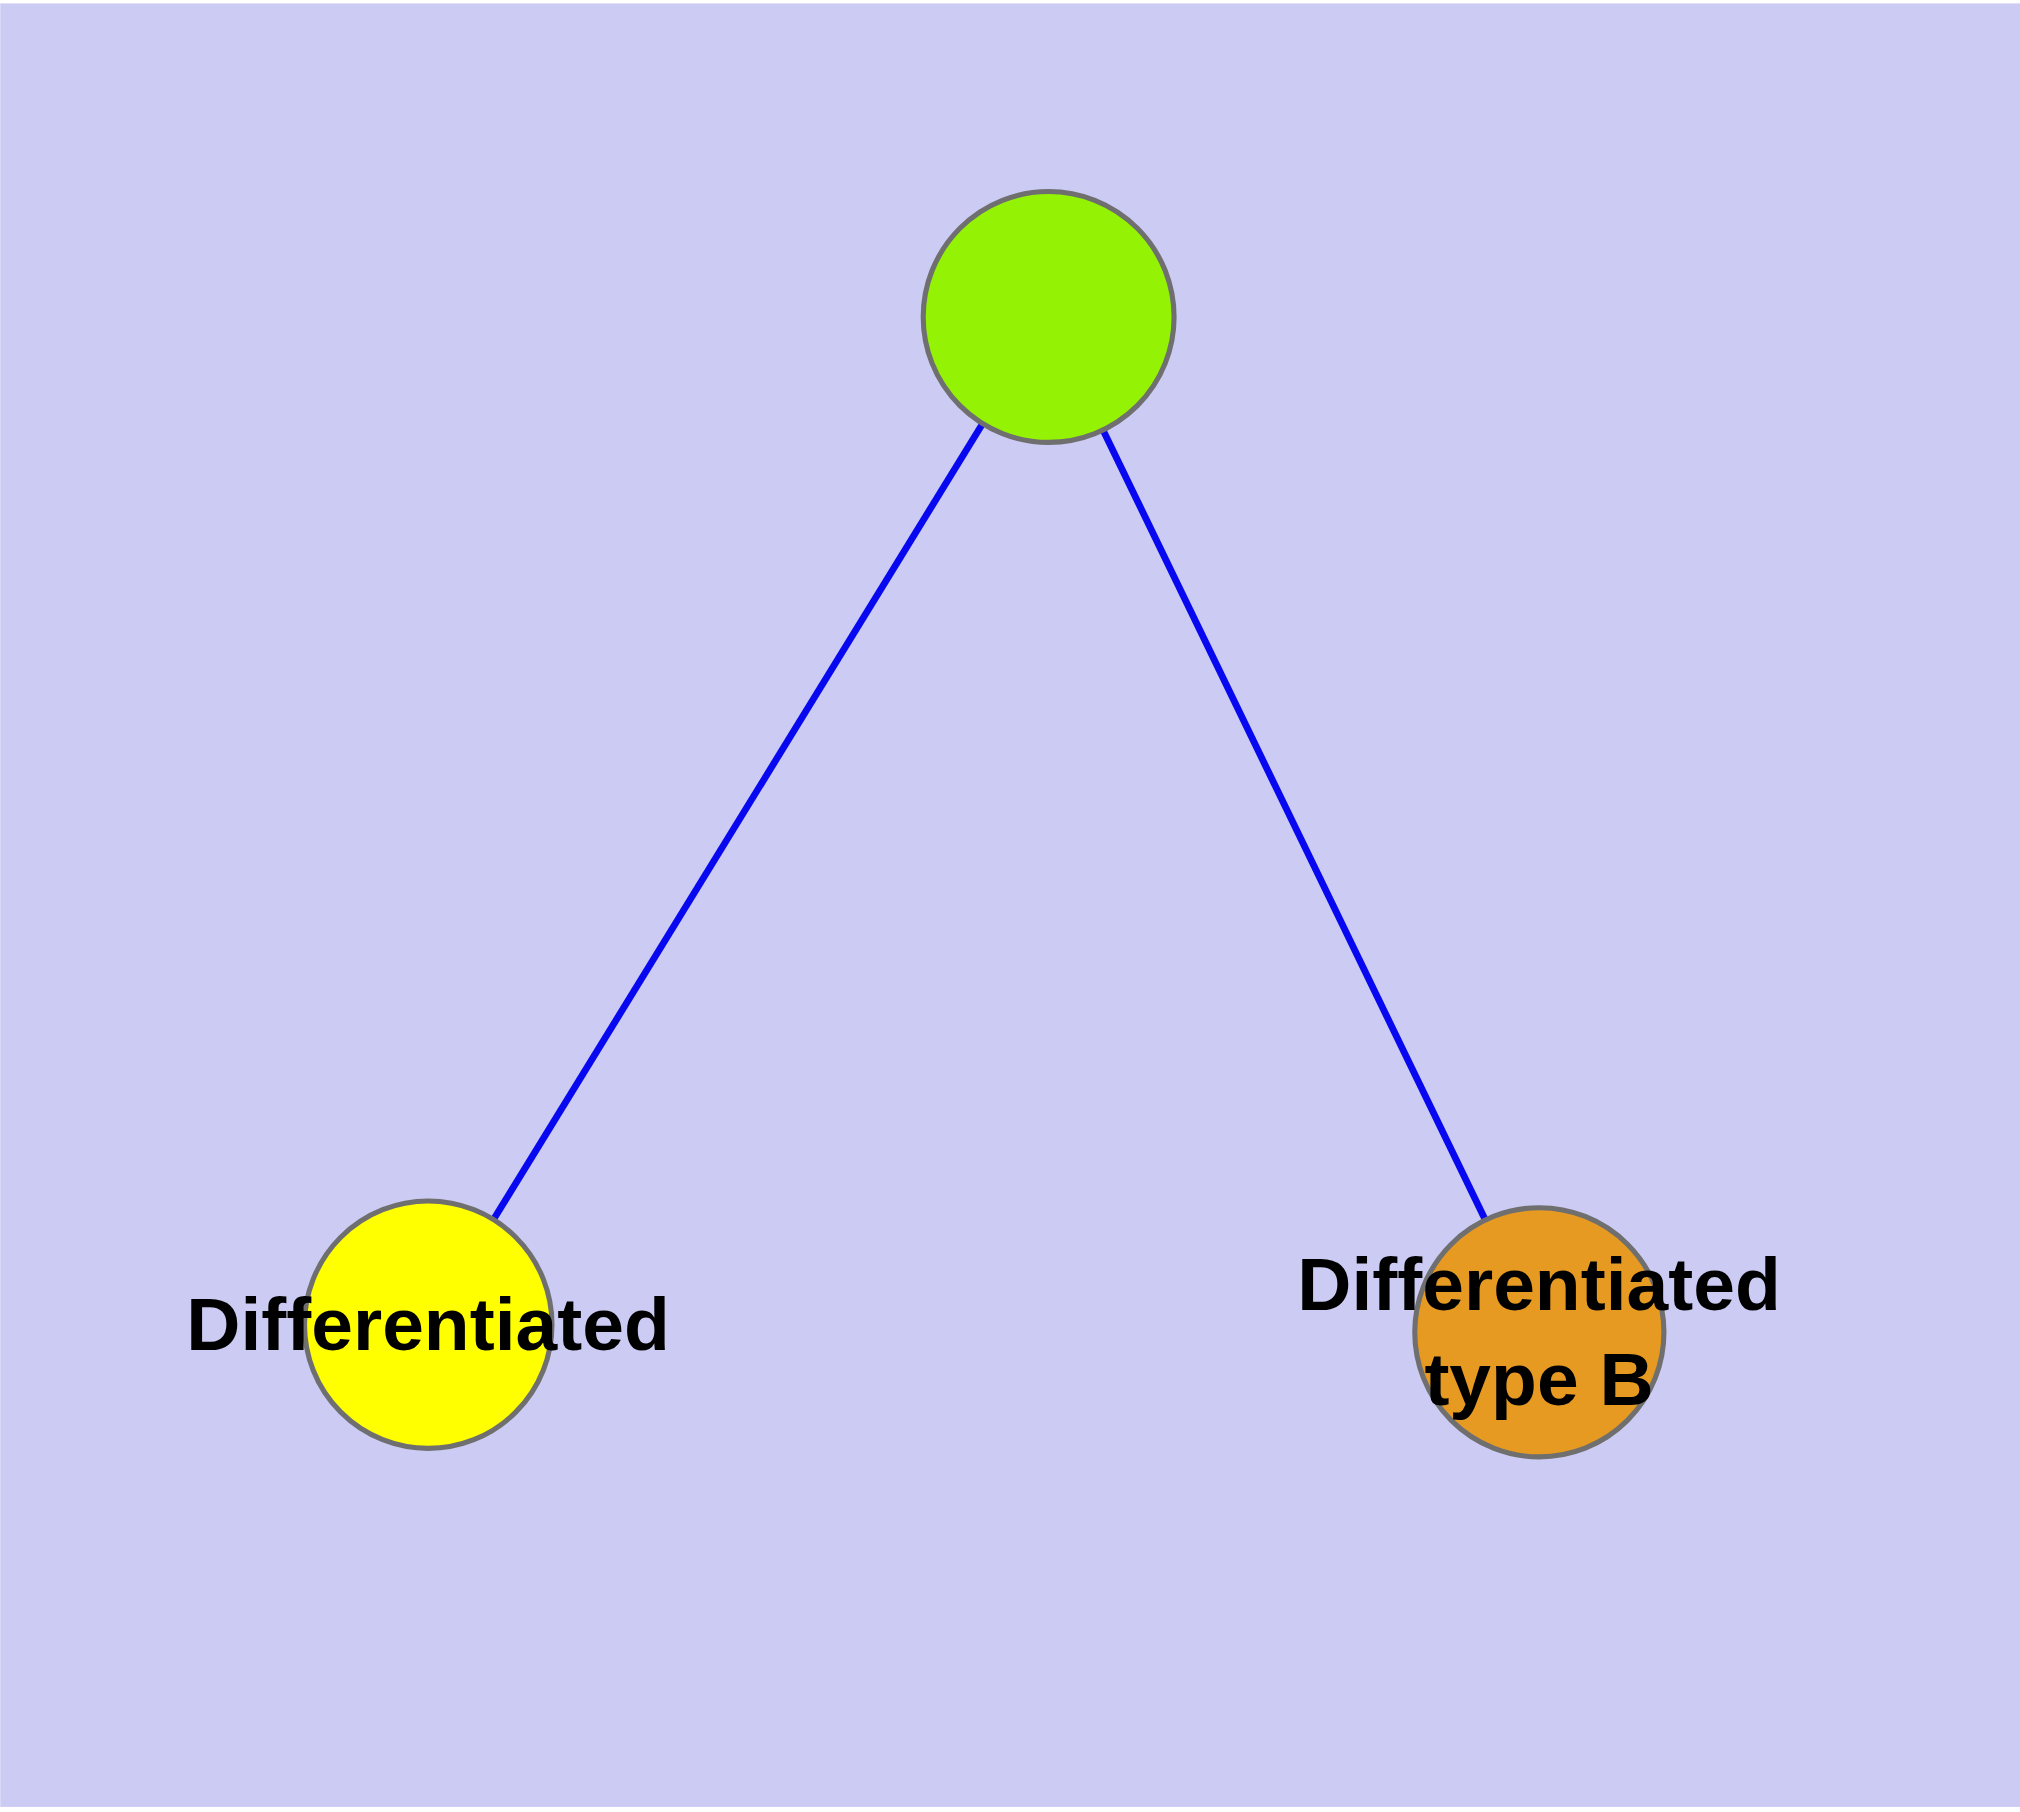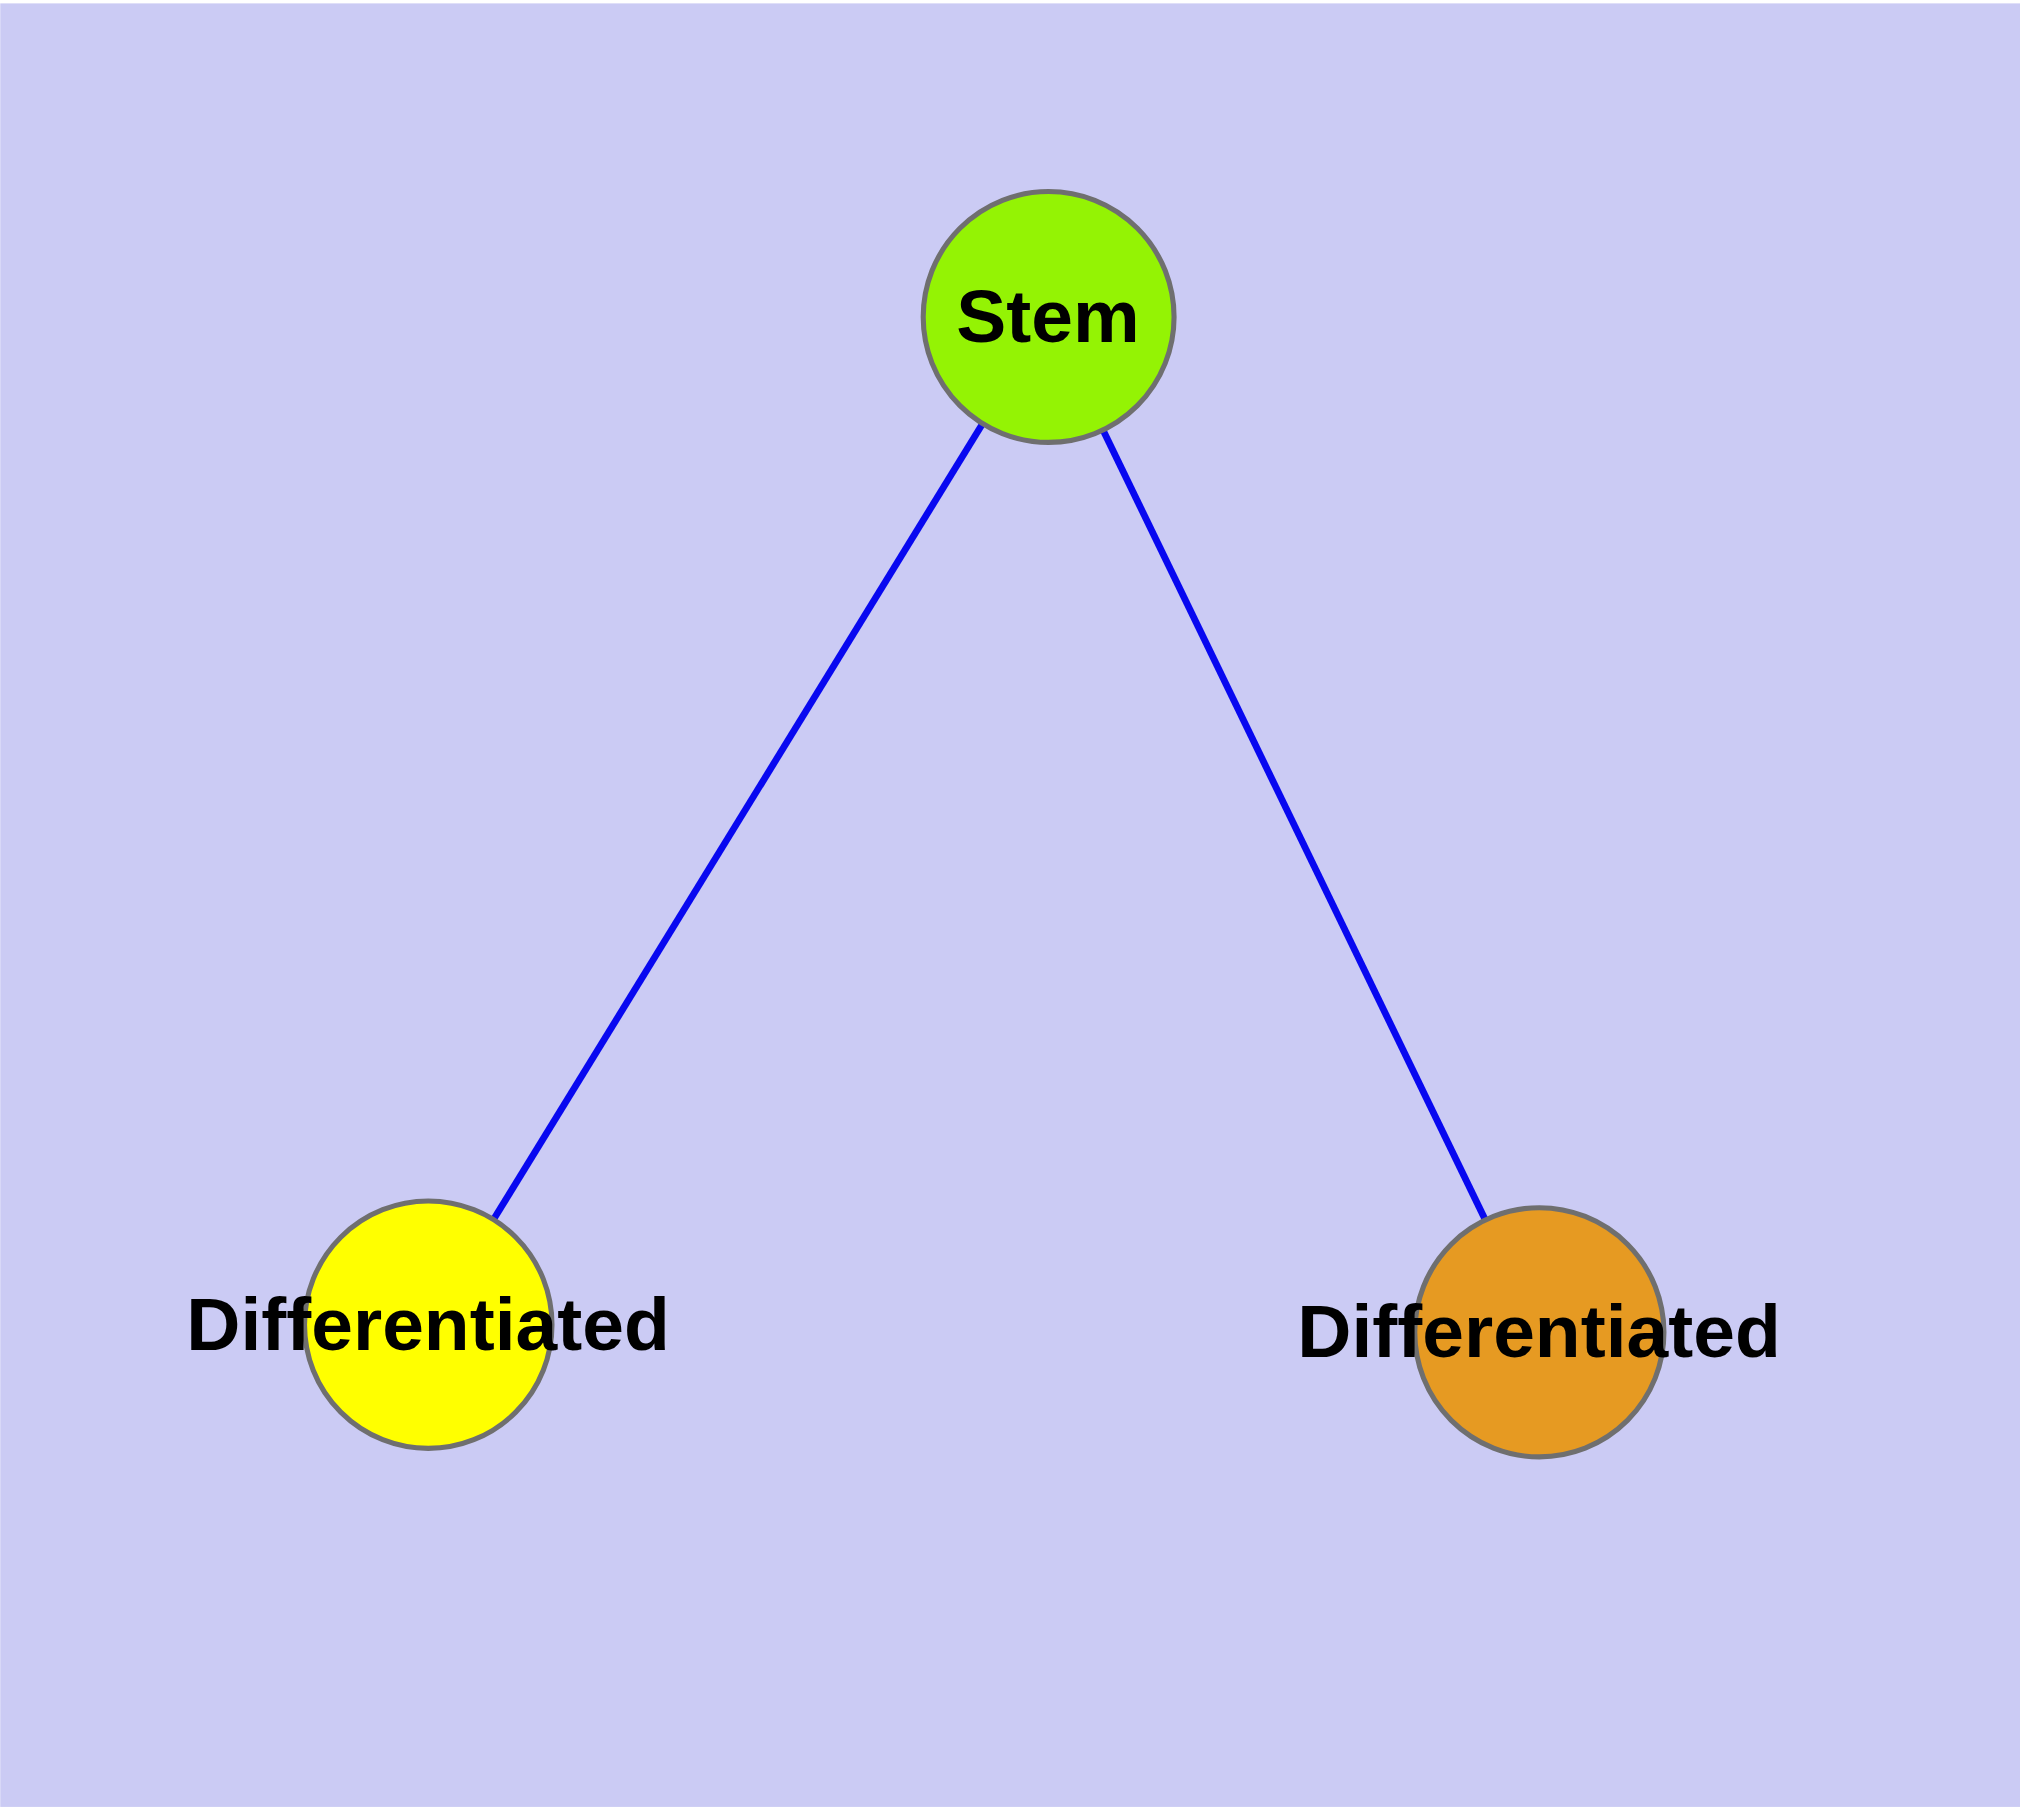--- a/index.html
+++ b/index.html
@@ -41,25 +41,23 @@
 <div class="canvas">
   <svg class="graph-svg" width="2021" height="1812" viewBox="0 0 2384 2138">
     <rect x="0" y="4" width="2384" height="2128" fill="#CBCBF4"></rect>
     <line class="edge" x1="1159" y1="500" x2="582" y2="1439" stroke="#0808F0" stroke-width="8"></line>
     <line class="edge" x1="1301" y1="507" x2="1753" y2="1441" stroke="#0808F0" stroke-width="8"></line>
     <circle class="node" cx="1237" cy="374" r="148" fill="#94F304" stroke="#6F6F6F" stroke-width="6"></circle>
     <circle class="node" cx="505" cy="1563" r="146" fill="#FFFF00" stroke="#6F6F6F" stroke-width="6"></circle>
     <circle class="node" cx="1816" cy="1572" r="147" fill="#E69A22" stroke="#6F6F6F" stroke-width="6"></circle>
   </svg>
 
-  <div class="node-label" style="left: 1048px; top: 317px; color: rgb(0, 0, 0);">
-    <span>Stem</span>
-  </div>
 
   <div class="node-label" style="left: 428px; top: 1325px; color: rgb(0, 0, 0);">
     <span>Differentiated</span><br>
   </div>
 
   <div class="node-label" style="left: 1539px; top: 1332px; color: rgb(0, 0, 0);">
     <span>Differentiated</span><br>
+    <span>type B</span>
   </div>
 </div>
 
 
 </body></html>

